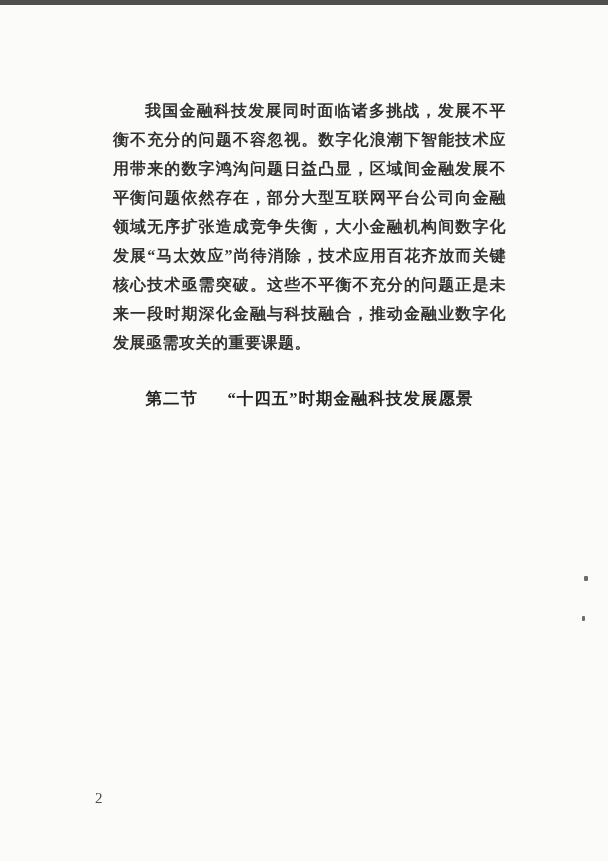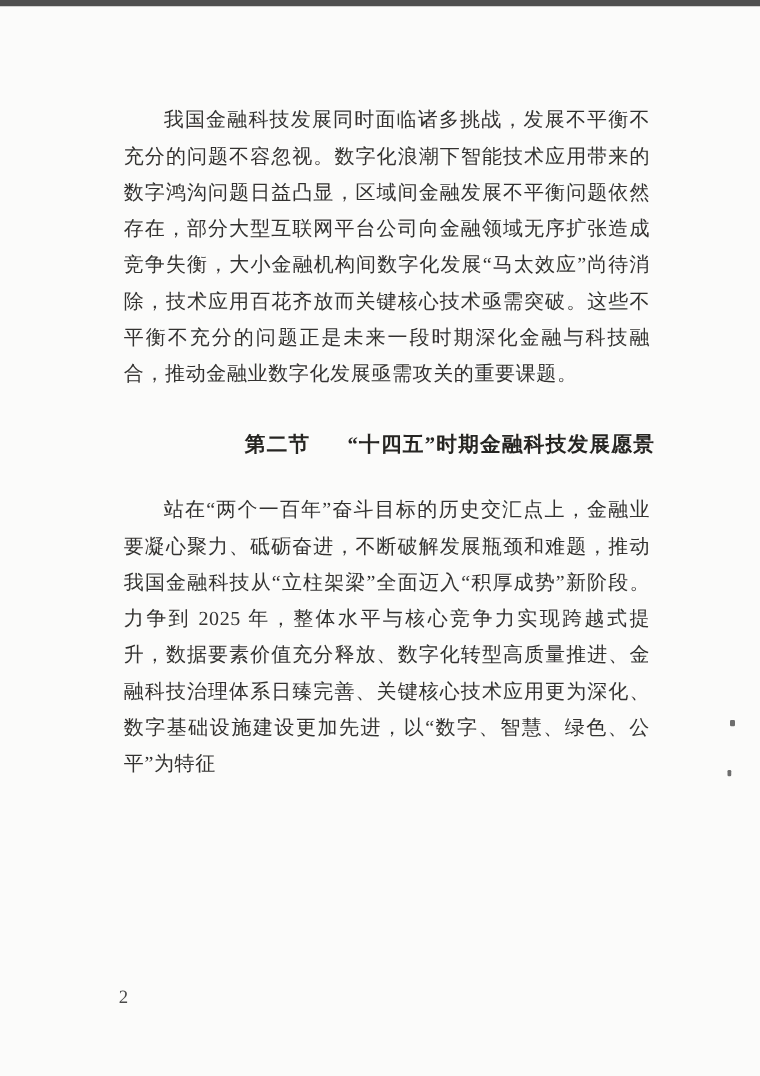--- a/index.html
+++ b/index.html
@@ -26,36 +26,37 @@
     position: absolute;
     top: 0;
     left: 0;
     width: 608px;
     height: 861px;
     box-sizing: border-box;
     padding: 78px 84px 0 95px;
     color: #323232;
   }
   .page p {
-    margin: 4px;
+    margin: 18px;
     font-size: 16px;
     line-height: 29px;
     letter-spacing: 0.5px;
     text-indent: 2em;
     text-align: justify;
     text-justify: inter-character;
     color: #333230;
+    font-weight: bold;
   }
   .section-heading {
     margin: 27px 0 24px 0;
     font-size: 16.5px;
     line-height: 29px;
     font-weight: bold;
     color: #262522;
-    text-align: right;
+    text-align: center;
     letter-spacing: 1px;
     white-space: nowrap;
   }
   .section-heading .section-number {
     margin-right: 1.8em;
   }
   .page-number {
     position: absolute;
     left: 95px;
     top: 788px;
@@ -77,19 +78,18 @@
 <div class="scan-bar"></div>
 
 <div class="page">
   <p>我国金融科技发展同时面临诸多挑战，发展不平衡不充分的问题不容忽视。数字化浪潮下智能技术应用带来的数字鸿沟问题日益凸显，区域间金融发展不平衡问题依然存在，部分大型互联网平台公司向金融领域无序扩张造成竞争失衡，大小金融机构间数字化发展“马太效应”尚待消除，技术应用百花齐放而关键核心技术亟需突破。这些不平衡不充分的问题正是未来一段时期深化金融与科技融合，推动金融业数字化发展亟需攻关的重要课题。</p>
 
   <div class="section-heading">
     <span class="section-number">第二节</span><span>“十四五”时期金融科技发展愿景</span>
   </div>
 
 
-  <p>站在“两个一百年”奋斗目标的历史交汇点上，金融业要凝心聚力、砥砺奋进，不断破解发展瓶颈和难题，推动我国金融科技从“立柱架梁”全面迈入“积厚成势”新阶段。力争到 2025 年，整体水平与核心竞争力实现跨越式提升，数据要素价值充分释放、数字化转型高质量推进、金融科技治理体系日臻完善、关键核心技术应用更为深化、数字基础设施建设更加先进，以“数字、智慧、绿色、公平”为特征</p>
 
   <div class="page-number">2</div>
 </div>
 
 <div class="speck speck-1"></div>
 <div class="speck speck-2"></div>
 
 </body></html>

